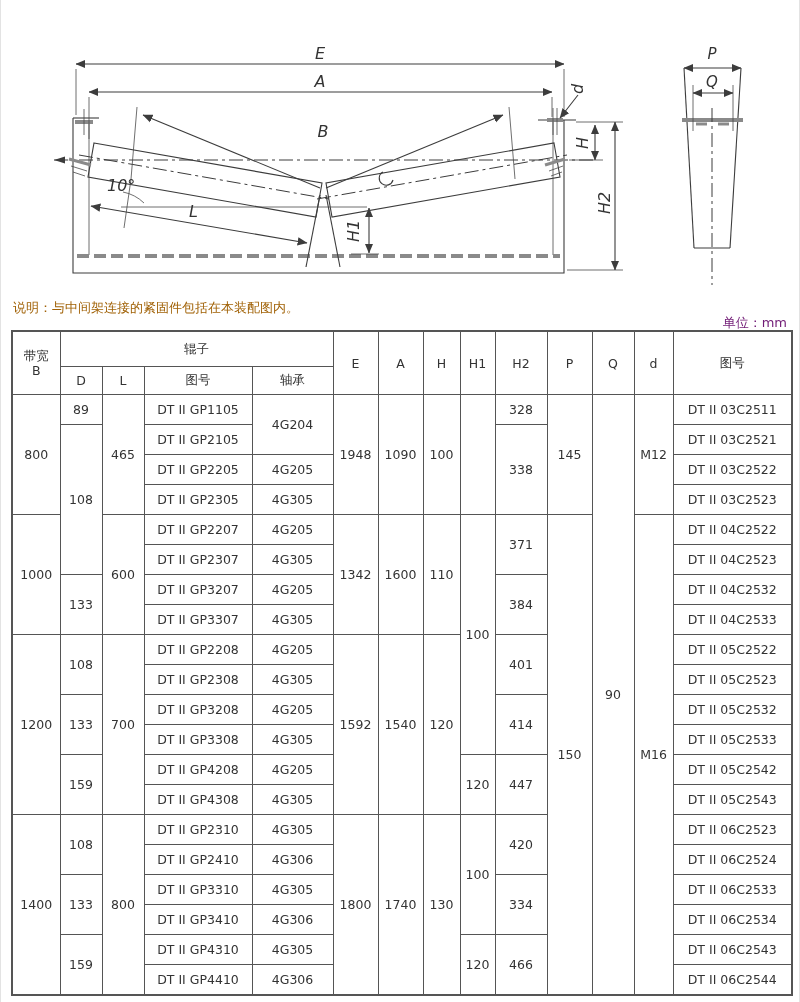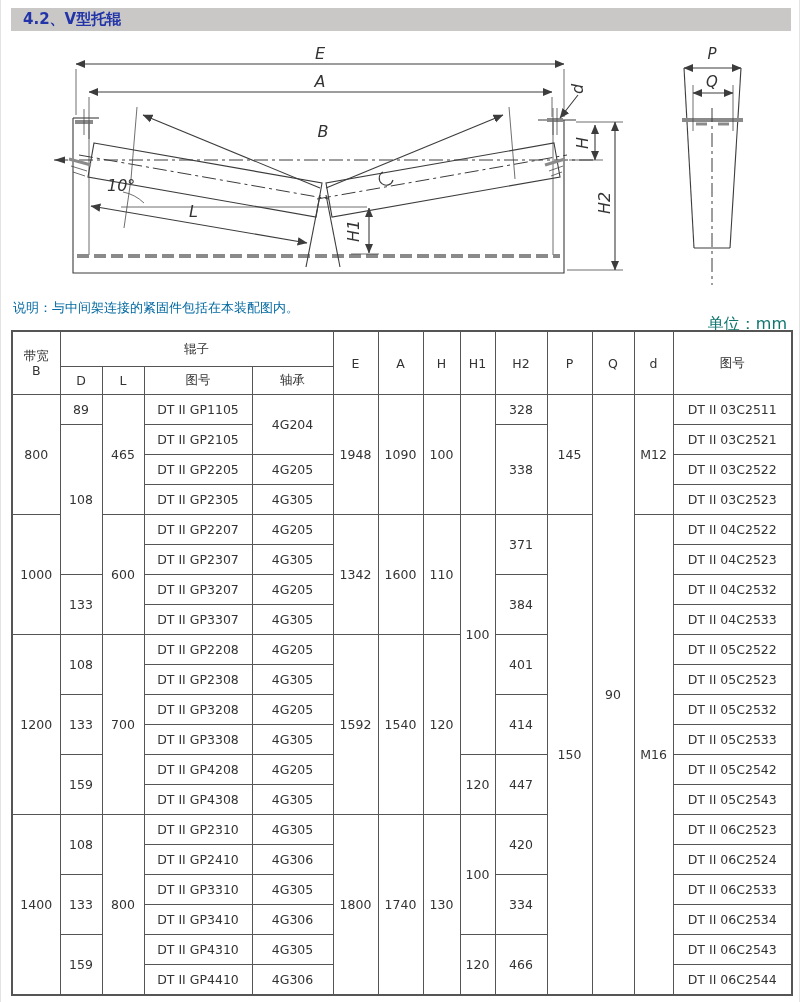--- a/index.html
+++ b/index.html
@@ -2,22 +2,22 @@
 <html><head>
 <meta charset="utf-8">
 <style>
   html,body{margin:0;padding:0;background:#f2f2f2;}
   .page{position:relative;width:800px;height:1002px;background:#ffffff;
         font-family:"DejaVu Sans","Liberation Sans",sans-serif;color:#333;
         border-left:1px solid #e3e3e3;border-right:1px solid #e3e3e3;box-sizing:border-box;overflow:hidden;}
   .title-bar{position:absolute;left:10px;top:8px;width:780px;height:23px;background:#c9c8c6;}
   .title-bar span{display:inline-block;padding-left:12px;line-height:23px;font-size:15px;font-weight:bold;color:#2334a8;}
   .diagram{position:absolute;left:10px;top:45px;}
-  .note{position:absolute;left:12px;top:299px;font-size:13px;color:#0369a1;}
-  .unit{position:absolute;right:12px;top:314px;font-size:16px;color:#0f766e;}
+  .note{position:absolute;left:12px;top:299px;font-size:13px;color:#a16207;}
+  .unit{position:absolute;right:12px;top:314px;font-size:13px;color:#701a75;}
   table.spec{position:absolute;left:10px;top:330px;width:780px;border-collapse:collapse;table-layout:fixed;
              font-size:12.5px;color:#333;padding-left:40px;}
   table.spec th,table.spec td{border:1px solid #555;text-align:center;vertical-align:middle;
              padding:0;font-weight:normal;overflow:hidden;}
   table.spec{border:2px solid #555;}
   table.spec thead tr:first-child th{height:34px;}
   table.spec thead tr:last-child th{height:27px;}
   table.spec tbody td{height:29px;}
   .two-line span{display:block;line-height:15px;}
   td.vtop{vertical-align:top;padding-top:46px;}
@@ -28,23 +28,20 @@
   .thick3{stroke:#8a8a8a;stroke-width:3;fill:none;}
   .cdash{stroke:#3c3c3c;stroke-width:1;fill:none;stroke-dasharray:14 4 3 4;}
   .dim{fill:#333;font-size:16px;font-style:italic;font-family:"DejaVu Sans",sans-serif;}
   .dims{fill:#333;font-size:15px;font-style:italic;}
 </style>
 </head>
 <body>
 
 <div class="page">
 
-  <div class="title-bar">
-    <span>4.2、V型托辊</span>
-  </div>
 
   <svg class="diagram" width="780" height="250" viewBox="0 0 780 250">
     <defs>
       <marker id="arr" viewBox="0 0 10 10" refX="9.5" refY="5" markerWidth="9" markerHeight="9" orient="auto-start-reverse">
         <path d="M0,0.8 L10,5 L0,9.2 z" fill="#3c3c3c"></path>
       </marker>
     </defs>
 
     <path class="ln" d="M62,73 L62,228 L553,228 L553,75"></path>
     <line class="ln" x1="62" y1="73" x2="88" y2="73"></line>

